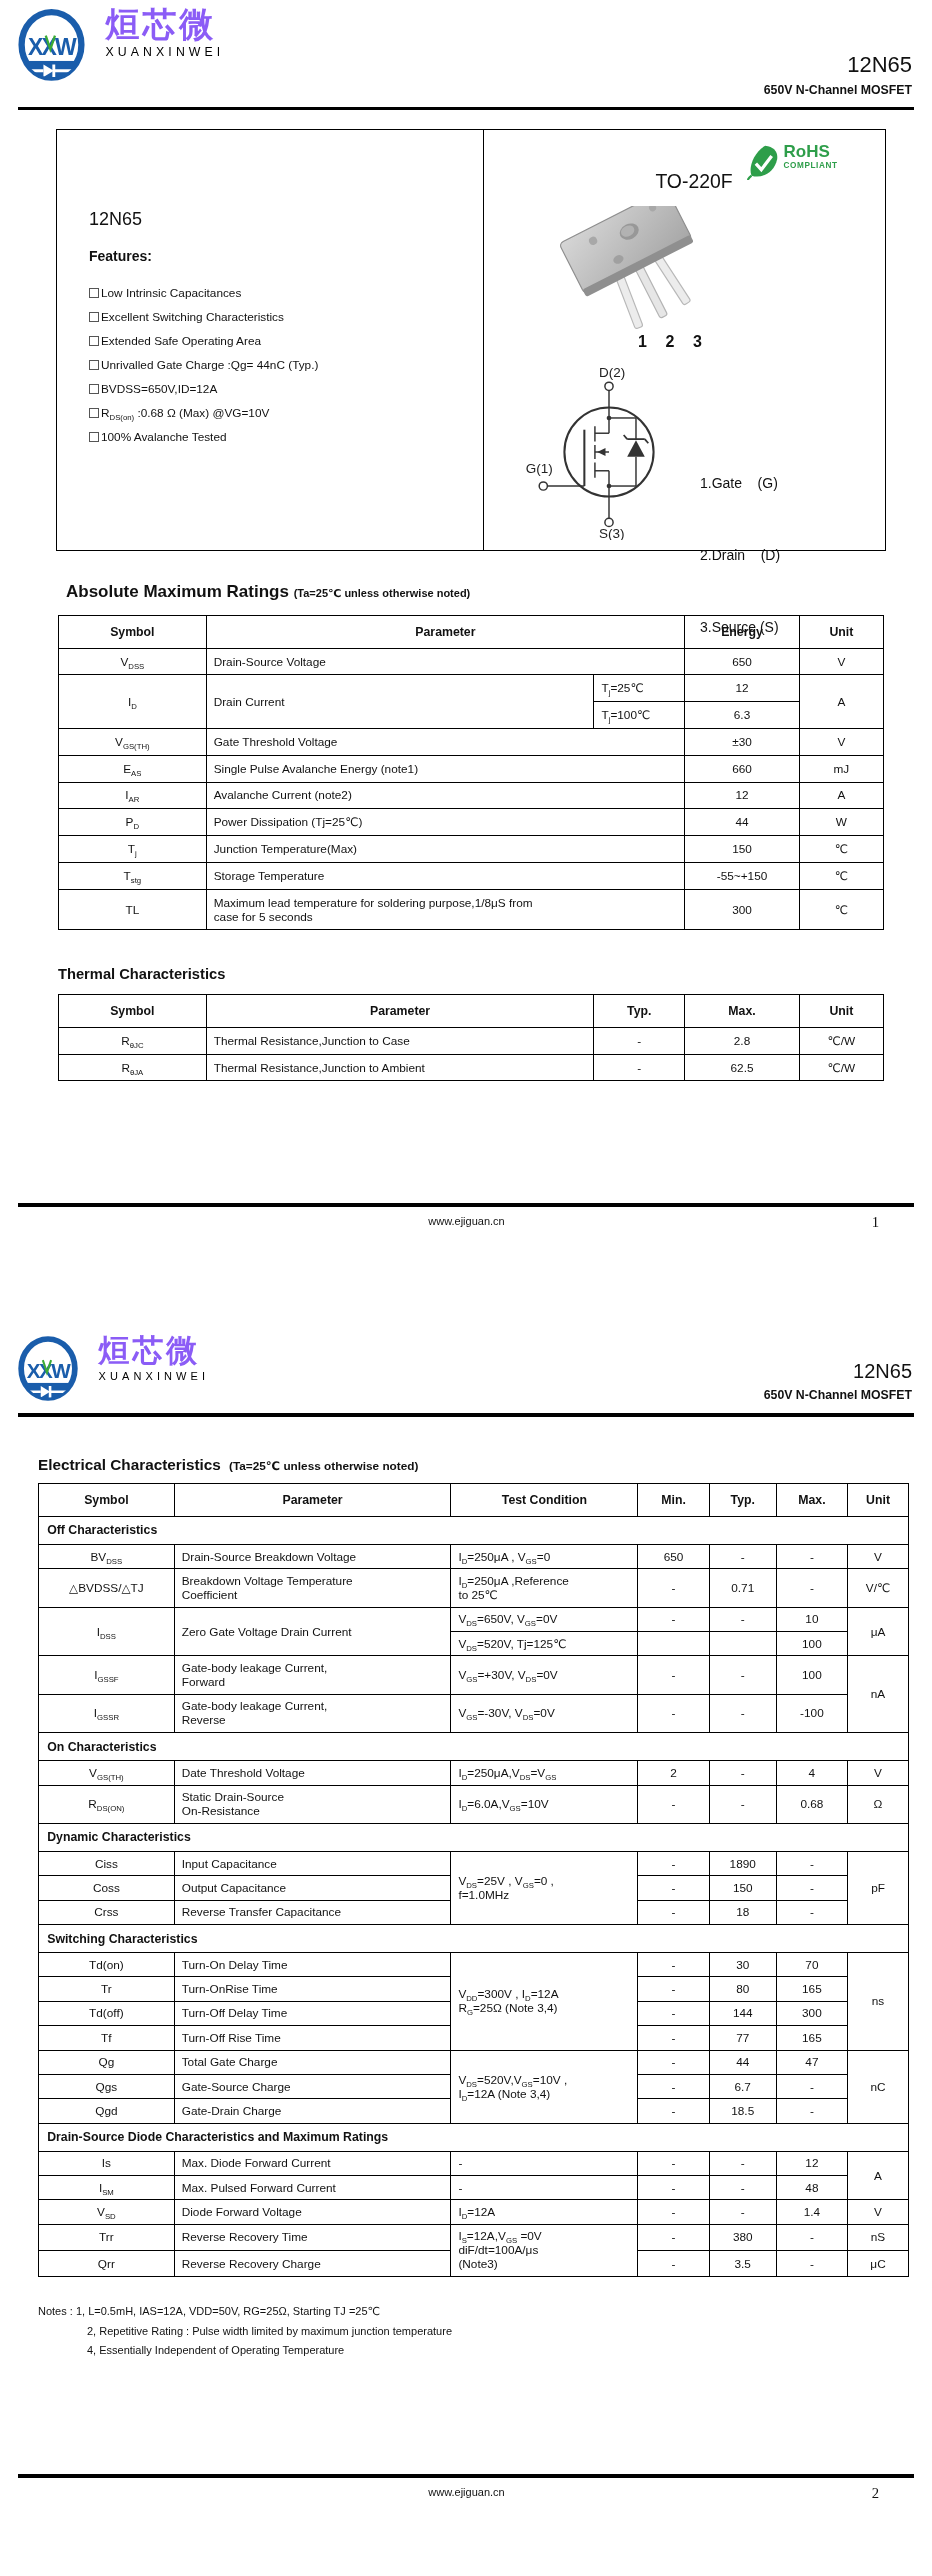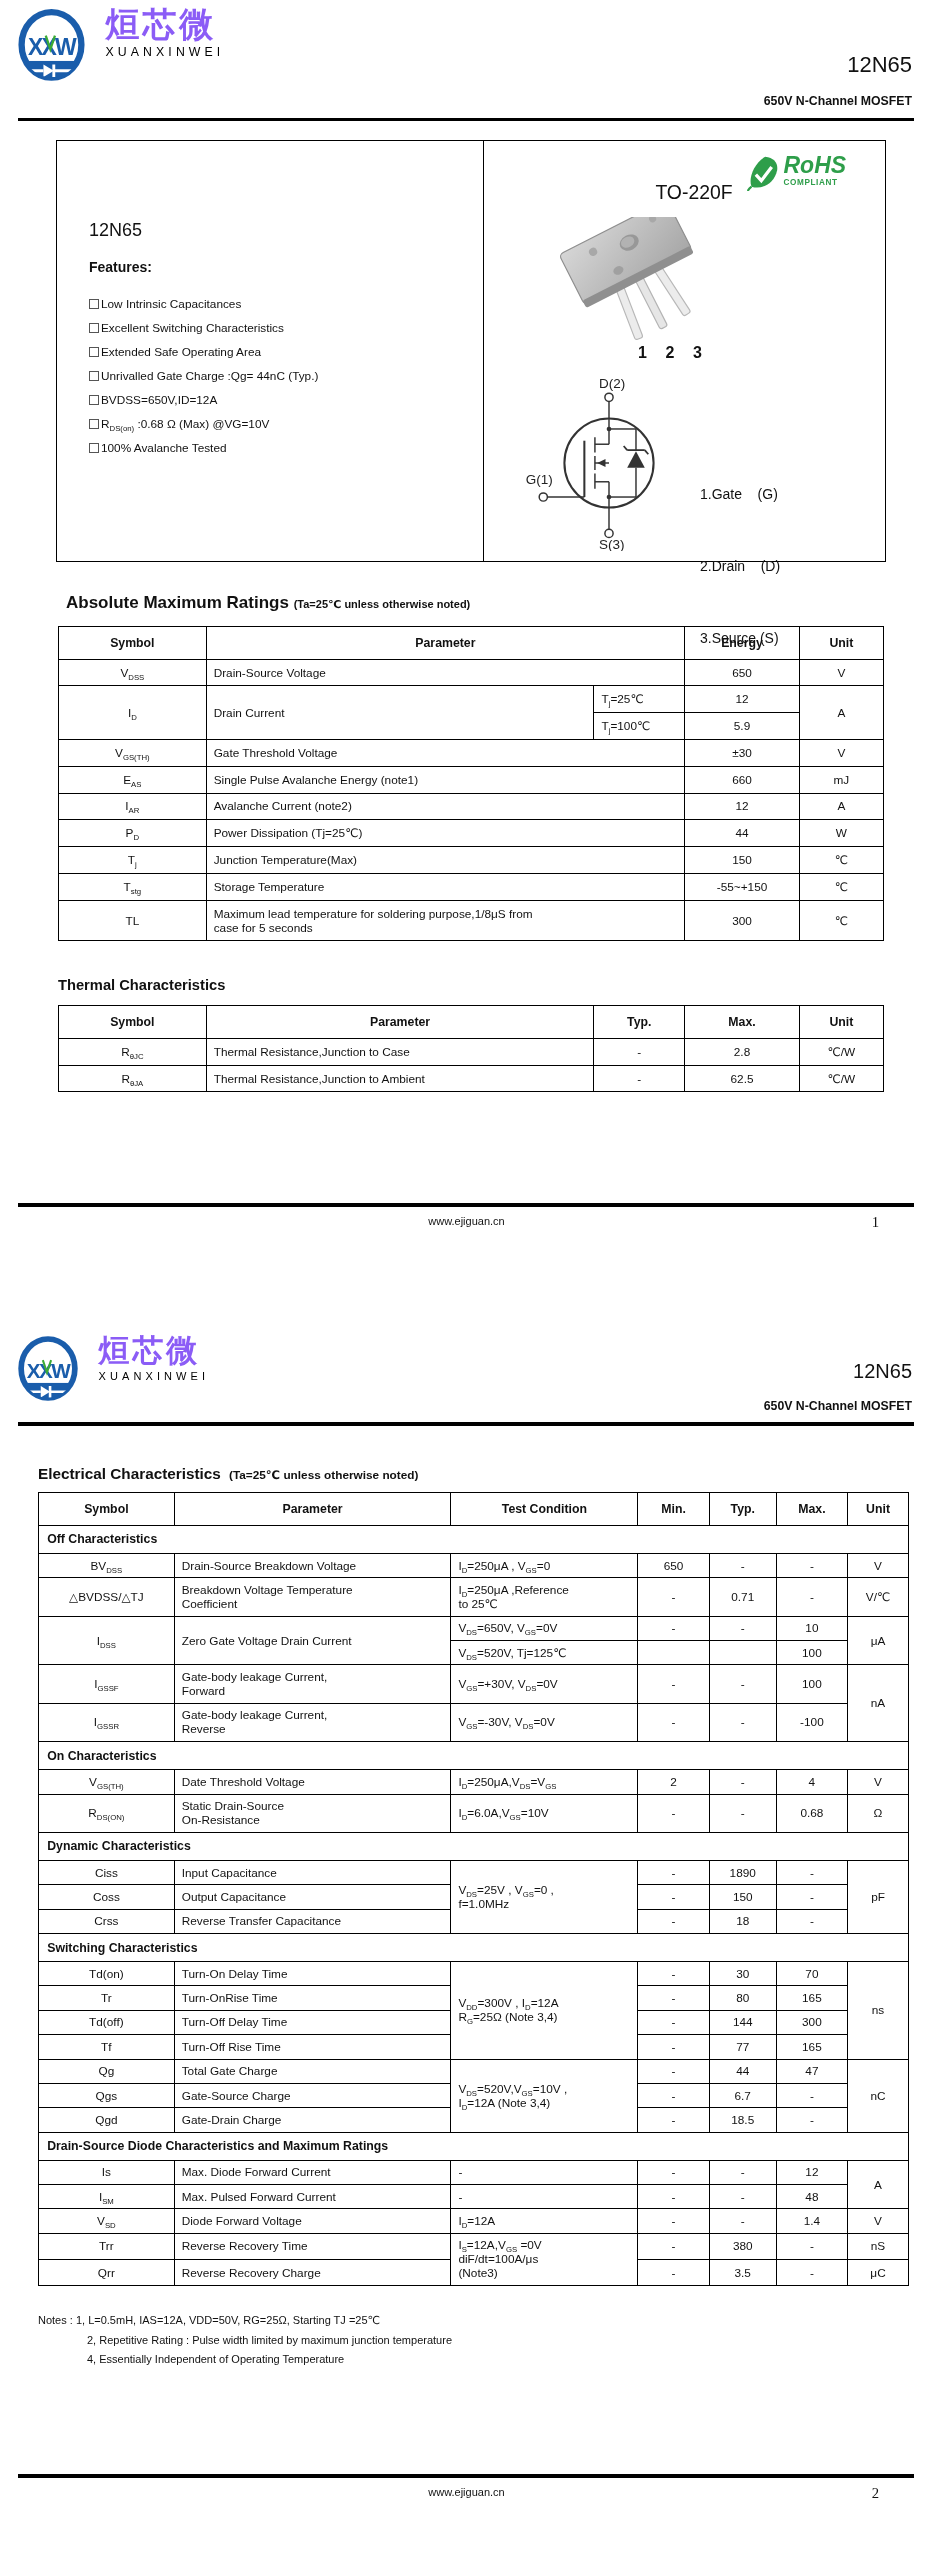--- a/index.html
+++ b/index.html
@@ -19,39 +19,39 @@
   .hdr{display:flex;justify-content:space-between;align-items:flex-start;
        padding:7px 21px 0 16.5px}
   .logo{display:flex;align-items:flex-start;gap:20px}
   .logo svg{display:block}
   .logo-text .cn{font-size:34px;font-weight:700;letter-spacing:2.9px;line-height:1.05;color:#8b5cf6}
   .logo-text .en{font-size:12.3px;font-weight:400;letter-spacing:4.1px;margin-top:2.4px;color:#000}
   .hdr-right{text-align:right}
   .p1 .hdr-right{padding-top:46px}
   .p2 .hdr-right{padding-top:25px}
   .part-no{font-size:22px;font-weight:400;line-height:1.1}
-  .part-sub{font-size:12.3px;font-weight:700;margin-top:17px}
+  .part-sub{font-size:12.3px;font-weight:700;margin-top:6px}
   .rule{height:3.5px;background:#000;margin:9.4px 19px 0 17.6px}
 
   
   .intro-box{position:relative;margin:19px 28px 0 56px;width:830px;height:422px;
              border:1.2px solid #000}
   .intro-left{position:absolute;left:0;top:0;bottom:0;width:427px;
               border-right:1.2px solid #000;padding:79px 0 0 32px}
   .intro-part{font-size:18px}
   .features-title{font-size:14px;font-weight:700;margin-top:17.6px}
   ul.features{list-style:none;margin-top:17.6px}
   ul.features li{display:flex;align-items:center;gap:2px;height:24px;font-size:11.8px}
   .cbx{display:inline-block;width:10px;height:10px;border:1.2px solid #555;flex:0 0 auto}
   
   .pkg-name{position:absolute;left:552px;top:40px;width:170px;text-align:center;
             font-size:19.4px;font-weight:400}
   .rohs{position:absolute;left:690px;top:14px;display:flex;gap:3.5px;align-items:flex-start}
-  .rohs-txt .r1{font-size:23px;font-weight:800;color:var(--rohs-green);line-height:.95;
-                font-style:italic}
+  .rohs-txt .r1{font-size:17px;font-weight:800;color:var(--rohs-green);line-height:.95;
+                }
   .rohs-txt .r2{font-size:8.2px;font-weight:800;color:var(--rohs-green);letter-spacing:0.6px;
                 margin-top:1.2px}
   .pkg-art{position:absolute;left:482px;top:76px}
   .pin-numbers{position:absolute;left:581px;top:203px;font-size:16px;font-weight:700;
                word-spacing:9.4px;letter-spacing:2.4px}
   .mos-sym{position:absolute;left:464px;top:234px}
   .mos-sym text{font-size:23px;fill:#222;font-family:"Liberation Sans",sans-serif}
   .pin-legend{position:absolute;left:643px;top:293px;font-size:14px;line-height:24px;
               white-space:pre}
 
@@ -267,21 +267,21 @@
     </tr>
     <tr>
       <td class="c" rowspan="2">I<sub>D</sub></td>
       <td class="l" rowspan="2">Drain Current</td>
       <td class="l">T<sub>j</sub>=25℃</td>
       <td class="c">12</td>
       <td class="c" rowspan="2">A</td>
     </tr>
     <tr>
       <td class="l">T<sub>j</sub>=100℃</td>
-      <td class="c">5.9</td>
+      <td class="c">6.3</td>
     </tr>
     <tr>
       <td class="c">V<sub>GS(TH)</sub></td>
       <td class="l" colspan="2">Gate Threshold Voltage</td>
       <td class="c">±30</td>
       <td class="c">V</td>
     </tr>
     <tr>
       <td class="c">E<sub>AS</sub></td>
       <td class="l" colspan="2">Single Pulse Avalanche Energy (note1)</td>

